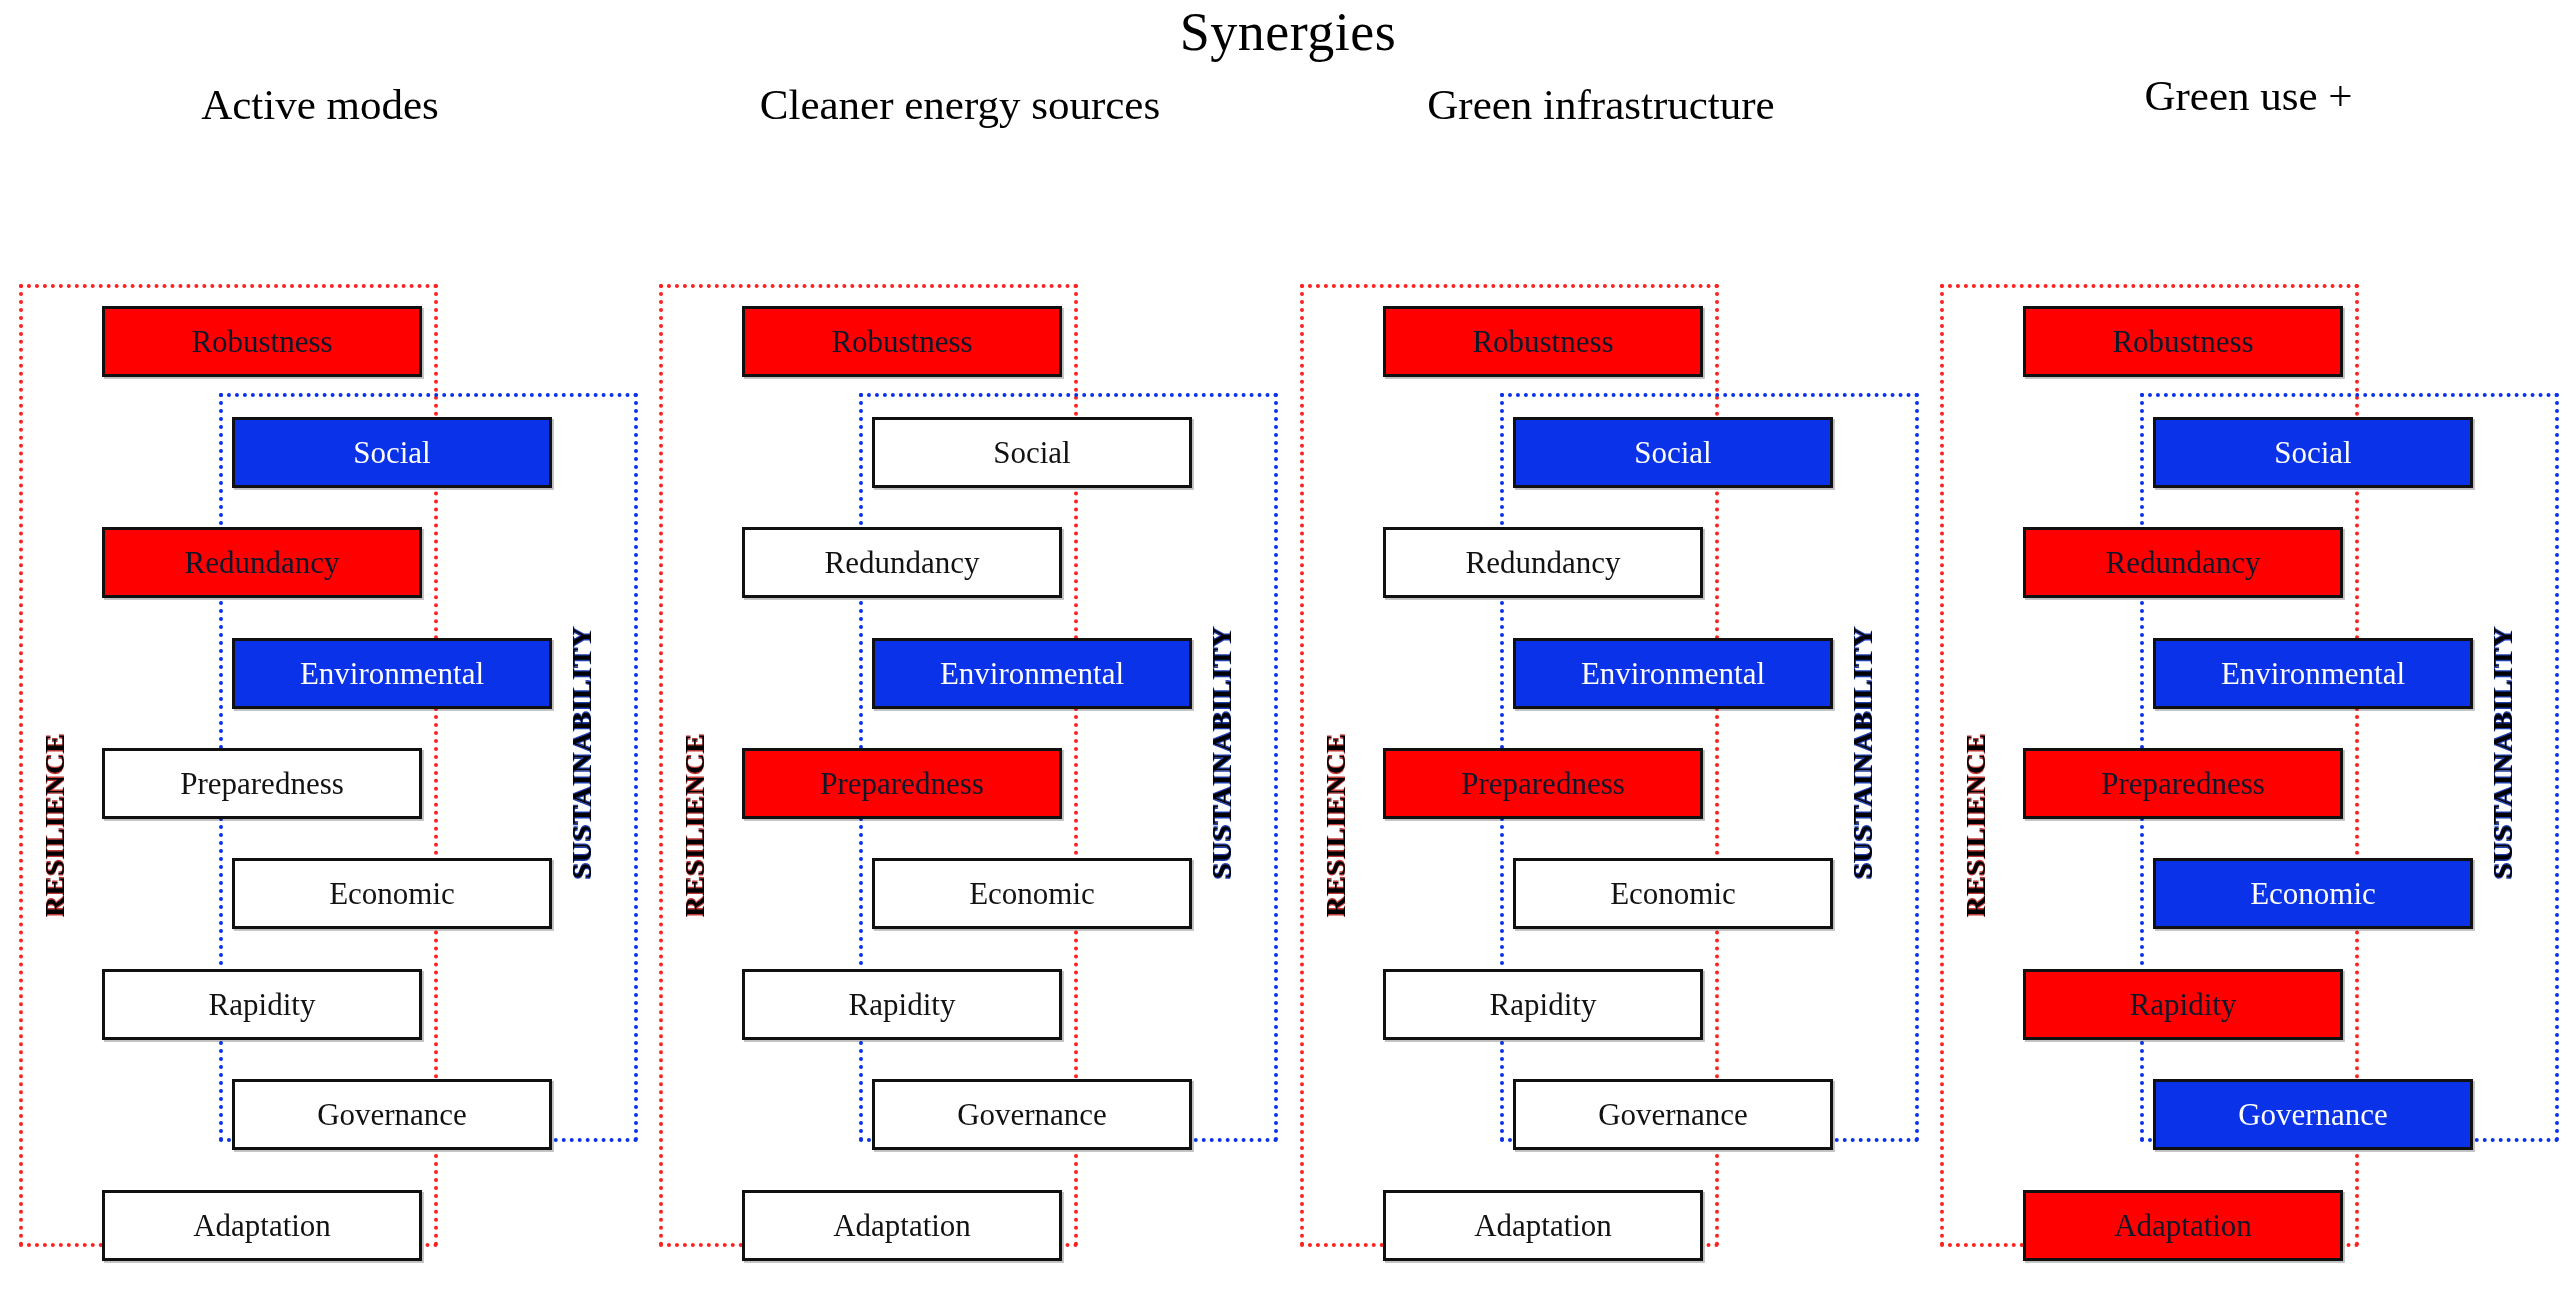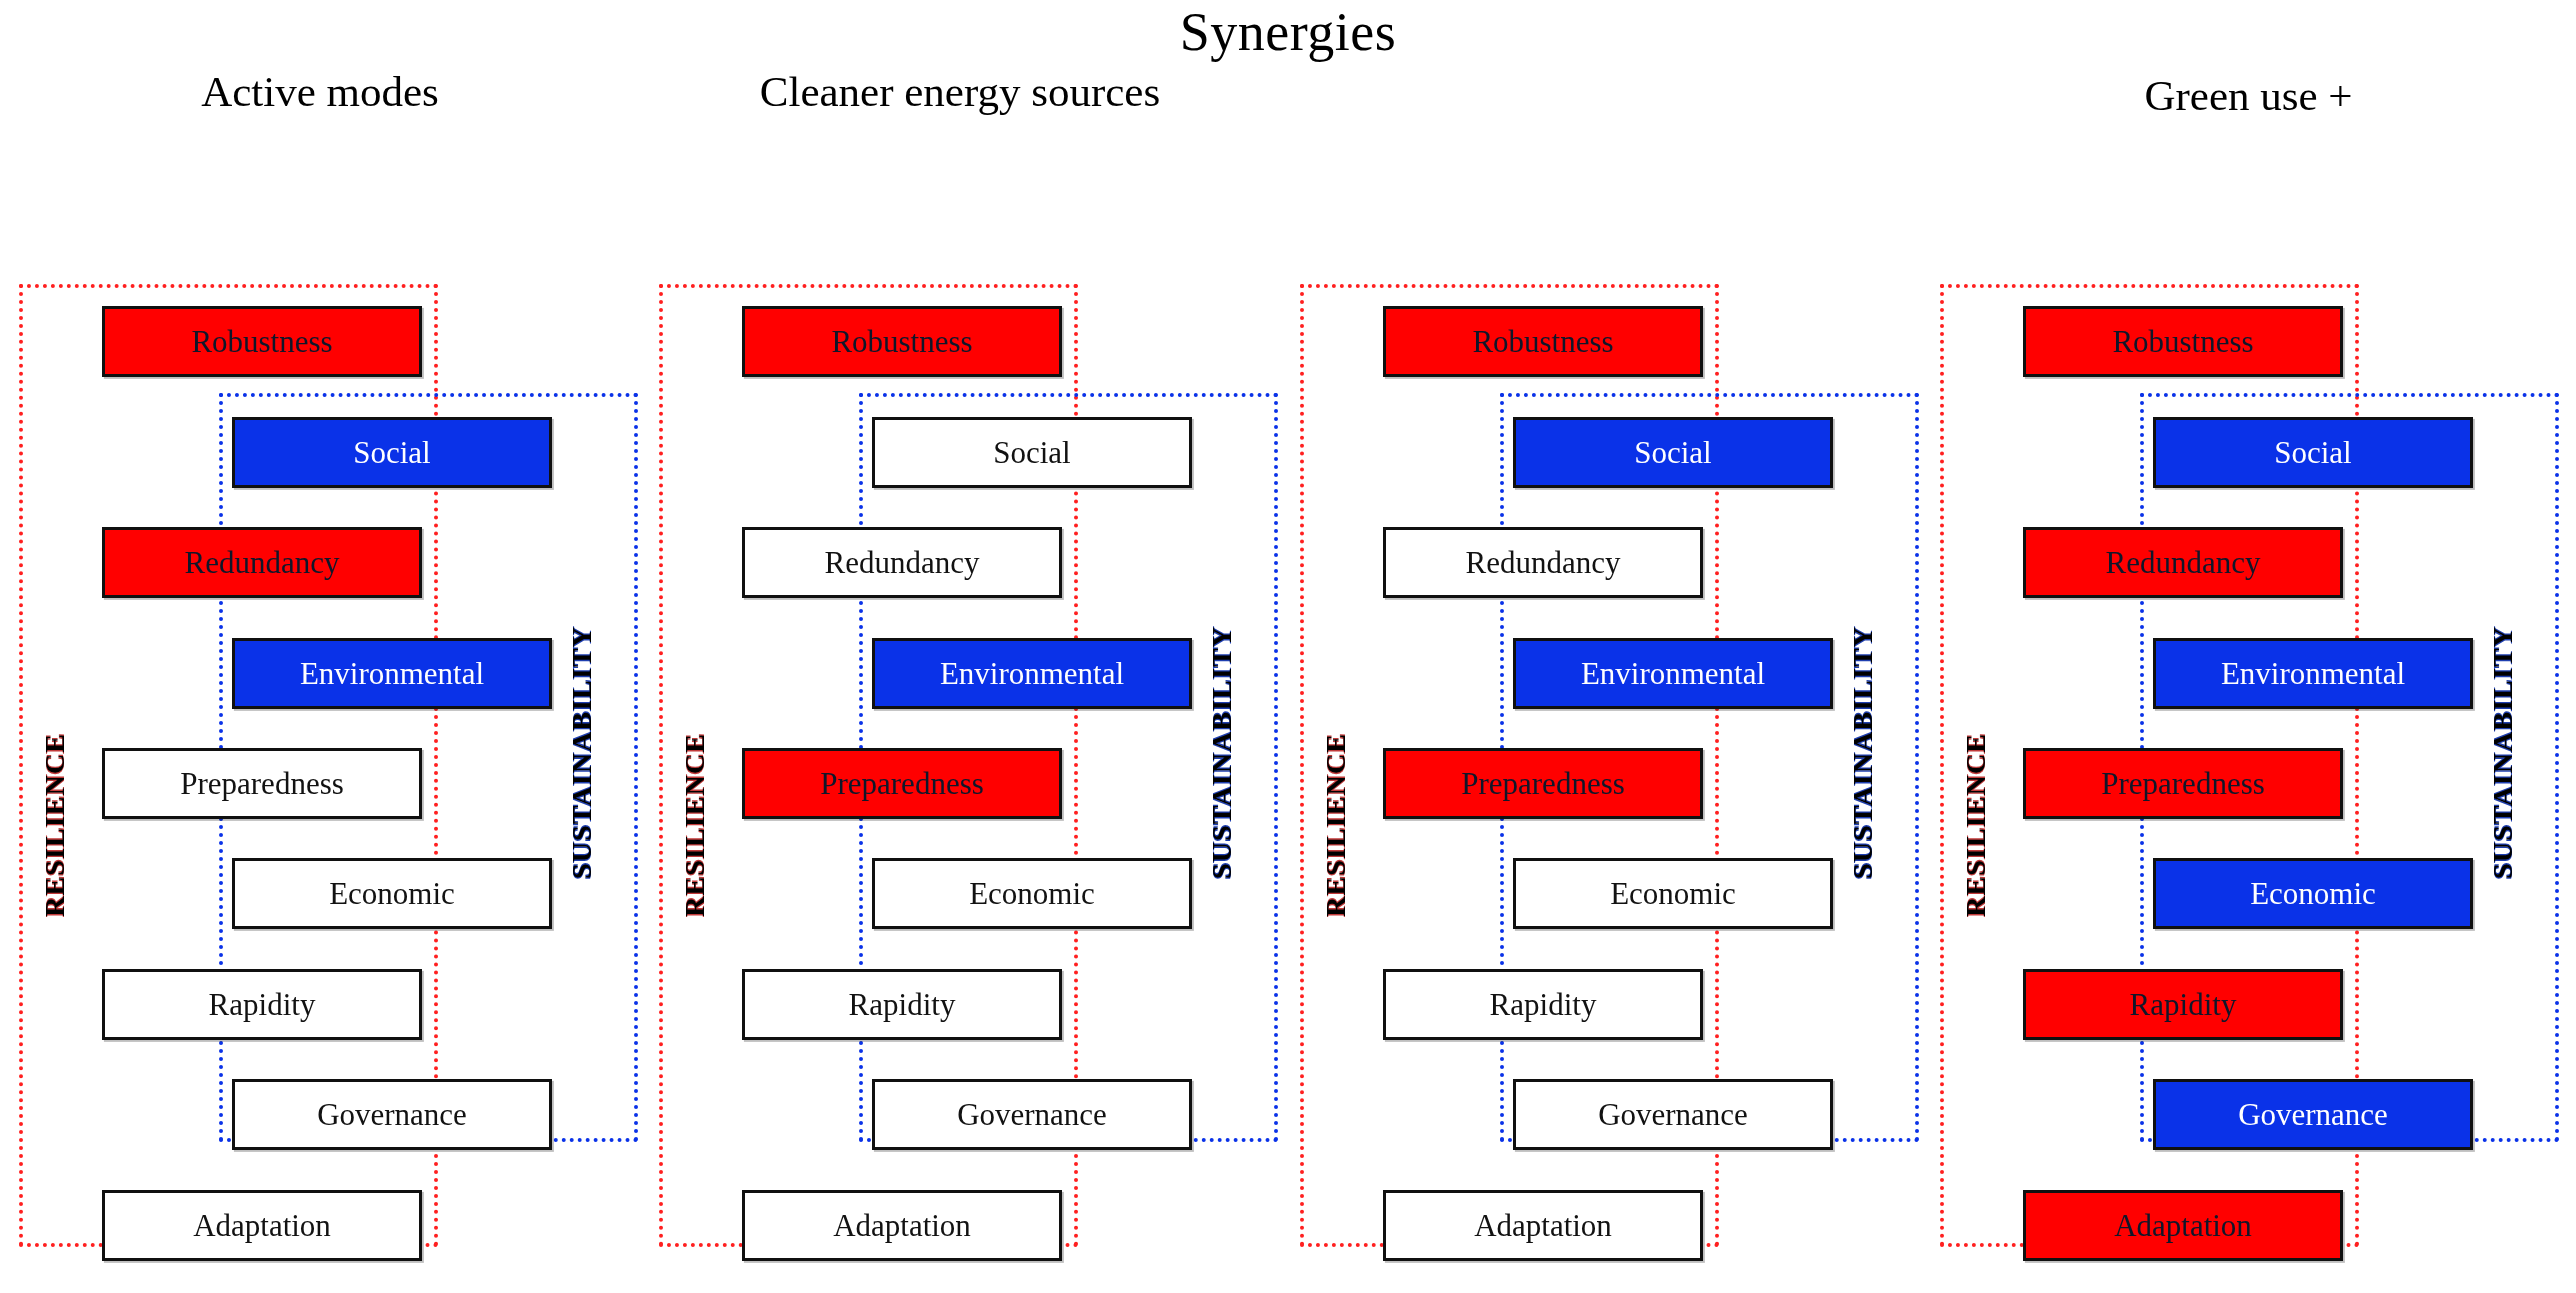--- a/index.html
+++ b/index.html
@@ -10,21 +10,21 @@
   
   .main-title{
     position:absolute;left:0;top:3.7px;width:2576px;text-align:center;
     font-size:54px;font-weight:400;letter-spacing:0.5px;line-height:1.05;
   }
 
   
   .panel{position:absolute;top:0;height:1294px;}
 
   .panel-title{
-    position:absolute;top:68px;width:100%;text-align:center;
+    position:absolute;top:81px;width:100%;text-align:center;
     font-size:43px;font-weight:400;line-height:1.12;
   }
   .panel-title.two-line{top:72px;}
 
   
   .frame{position:absolute;box-sizing:border-box;}
   .frame-res{
     border:4.6px dotted #FF2020;
   }
   .frame-sus{
@@ -127,20 +127,23 @@
           <span>Rapidity</span>
         </div>
         <div class="box white" style="left: 232px; top: 1079px; width: 320px; height: 71px;">
           <span>Governance</span>
         </div>
         <div class="box white" style="left: 102px; top: 1190px; width: 320px; height: 71px;">
           <span>Adaptation</span>
         </div>
       </div>
       <div class="panel" style="left: 1281px; width: 640px;">
+        <div class="panel-title">
+          <div>Green infrastructure</div>
+        </div>
         <div class="frame frame-res" style="left: 18.6px; top: 284px; width: 419px; height: 963px;"></div>
         <div class="frame frame-sus" style="left: 219px; top: 393px; width: 419px; height: 749px;"></div>
         <div class="vlabel vlabel-res" style="left: 41px; top: 733px;">RESILIENCE</div>
         <div class="vlabel vlabel-sus" style="left: 568px; top: 626px;">SUSTAINABILITY</div>
         <div class="box red" style="left: 102px; top: 306px; width: 320px; height: 71px;">
           <span>Robustness</span>
         </div>
         <div class="box blue" style="left: 232px; top: 417px; width: 320px; height: 71px;">
           <span>Social</span>
         </div>

